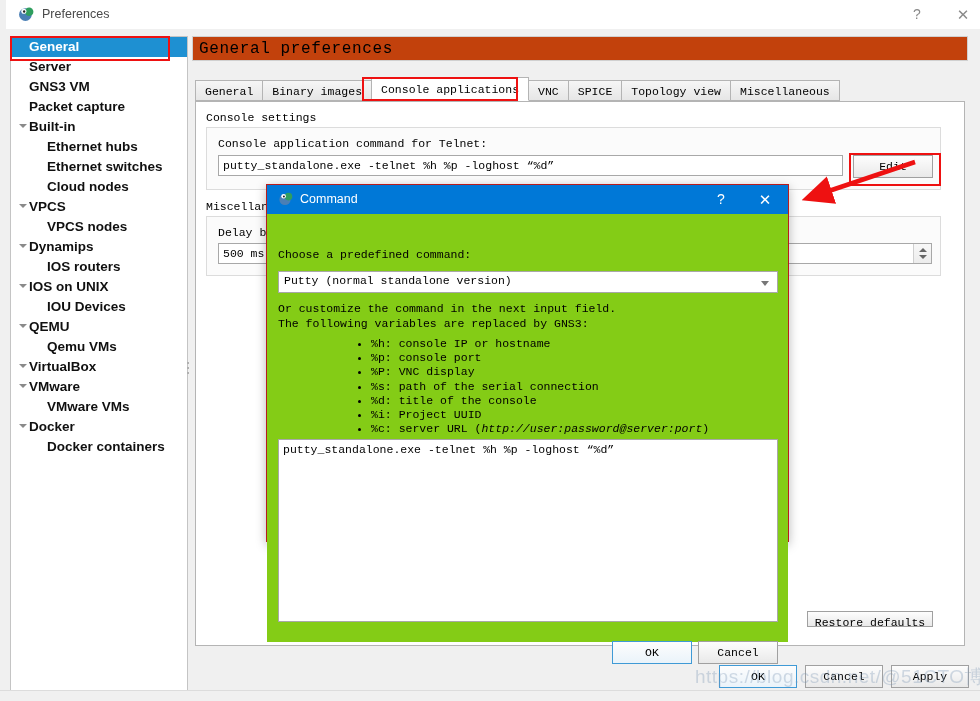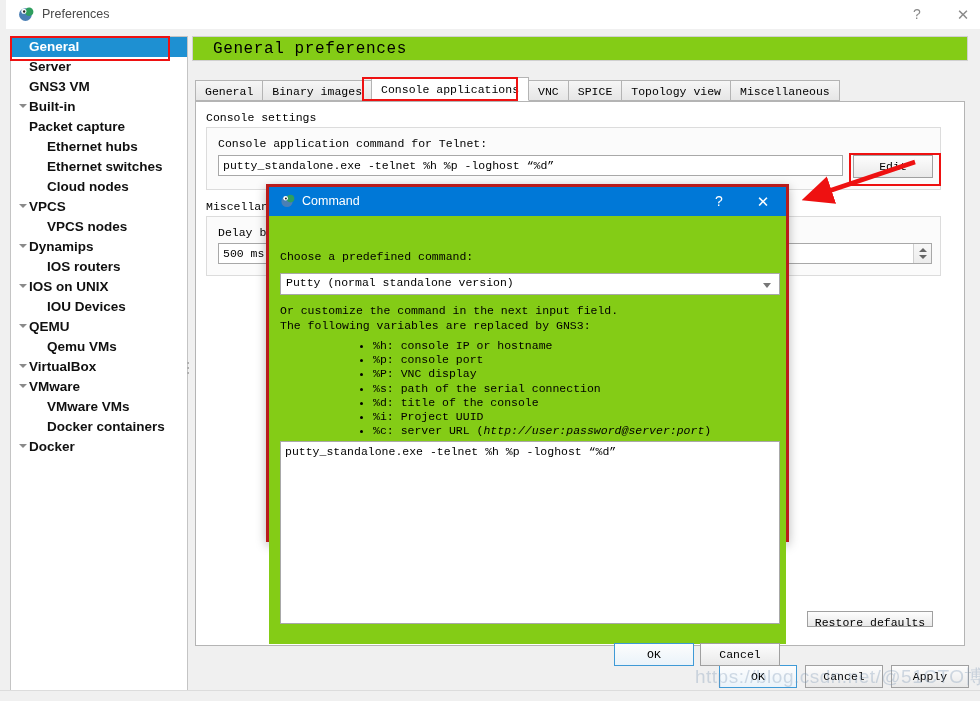--- a/index.html
+++ b/index.html
@@ -102,26 +102,26 @@
   
   .rightpane {
     position: absolute;
     left: 192px; top: 7px;
     width: 778px; height: 625px;
   }
   .page-title {
     position: absolute;
     left: 0; top: 0;
     width: 776px; height: 25px;
-    background: #84cc16;
+    background: #c2410c;
     border: 1px solid #d0d0d0;
     font-family: "Liberation Mono", monospace;
     font-size: 16px;
     line-height: 25px;
-    padding-left: 20px;
+    padding-left: 6px;
     box-sizing: border-box;
     letter-spacing: 0.6px;
   }
 
   
   .tabstrip {
     position: absolute;
     left: 3px; top: 44px;
     height: 22px;
   }
@@ -249,21 +249,21 @@
     z-index: 61;
     pointer-events: none;
   }
 
   
   .dialog {
     position: absolute;
     left: 266px; top: 184px;
     width: 523px; height: 358px;
     background: #f0f0f0;
-    border: 3px solid #b91c1c;
+    border: 1px solid #b91c1c;
     box-sizing: border-box;
     z-index: 50;
     box-shadow: 0 3px 10px rgba(0,0,0,0.28);
   }
   .dlg-title {
     position: absolute;
     left: 0; top: 0;
     width: 100%; height: 29px;
     background: #0078d7;
   }
@@ -438,38 +438,38 @@
     <div class="tb-btn tb-close">✕</div>
   </div>
 
   <div class="winbody">
 
     <div class="sidebar">
       <div id="tree-host">
           <div class="tree-item lvl0 sel"><span class="tree-label">General</span></div>
           <div class="tree-item lvl0"><span class="tree-label">Server</span></div>
           <div class="tree-item lvl0"><span class="tree-label">GNS3 VM</span></div>
+          <div class="tree-item lvl0"><span class="tree-label">Packet capture</span></div>
           <div class="tree-item lvl0"><span class="tree-arrow"></span><span class="tree-label">Built-in</span></div>
-          <div class="tree-item lvl0"><span class="tree-label">Packet capture</span></div>
           <div class="tree-item lvl1"><span class="tree-label">Ethernet hubs</span></div>
           <div class="tree-item lvl1"><span class="tree-label">Ethernet switches</span></div>
           <div class="tree-item lvl1"><span class="tree-label">Cloud nodes</span></div>
           <div class="tree-item lvl0"><span class="tree-arrow"></span><span class="tree-label">VPCS</span></div>
           <div class="tree-item lvl1"><span class="tree-label">VPCS nodes</span></div>
           <div class="tree-item lvl0"><span class="tree-arrow"></span><span class="tree-label">Dynamips</span></div>
           <div class="tree-item lvl1"><span class="tree-label">IOS routers</span></div>
           <div class="tree-item lvl0"><span class="tree-arrow"></span><span class="tree-label">IOS on UNIX</span></div>
           <div class="tree-item lvl1"><span class="tree-label">IOU Devices</span></div>
           <div class="tree-item lvl0"><span class="tree-arrow"></span><span class="tree-label">QEMU</span></div>
           <div class="tree-item lvl1"><span class="tree-label">Qemu VMs</span></div>
           <div class="tree-item lvl0"><span class="tree-arrow"></span><span class="tree-label">VirtualBox</span></div>
           <div class="tree-item lvl0"><span class="tree-arrow"></span><span class="tree-label">VMware</span></div>
           <div class="tree-item lvl1"><span class="tree-label">VMware VMs</span></div>
+          <div class="tree-item lvl0"><span class="tree-arrow"></span><span class="tree-label">Docker</span></div>
           <div class="tree-item lvl1"><span class="tree-label">Docker containers</span></div>
-          <div class="tree-item lvl0"><span class="tree-arrow"></span><span class="tree-label">Docker</span></div>
         </div>
     </div>
     <div class="splitter">
       <i></i>
         <i></i>
         <i></i>
     </div>
 
     <div class="rightpane">
 

